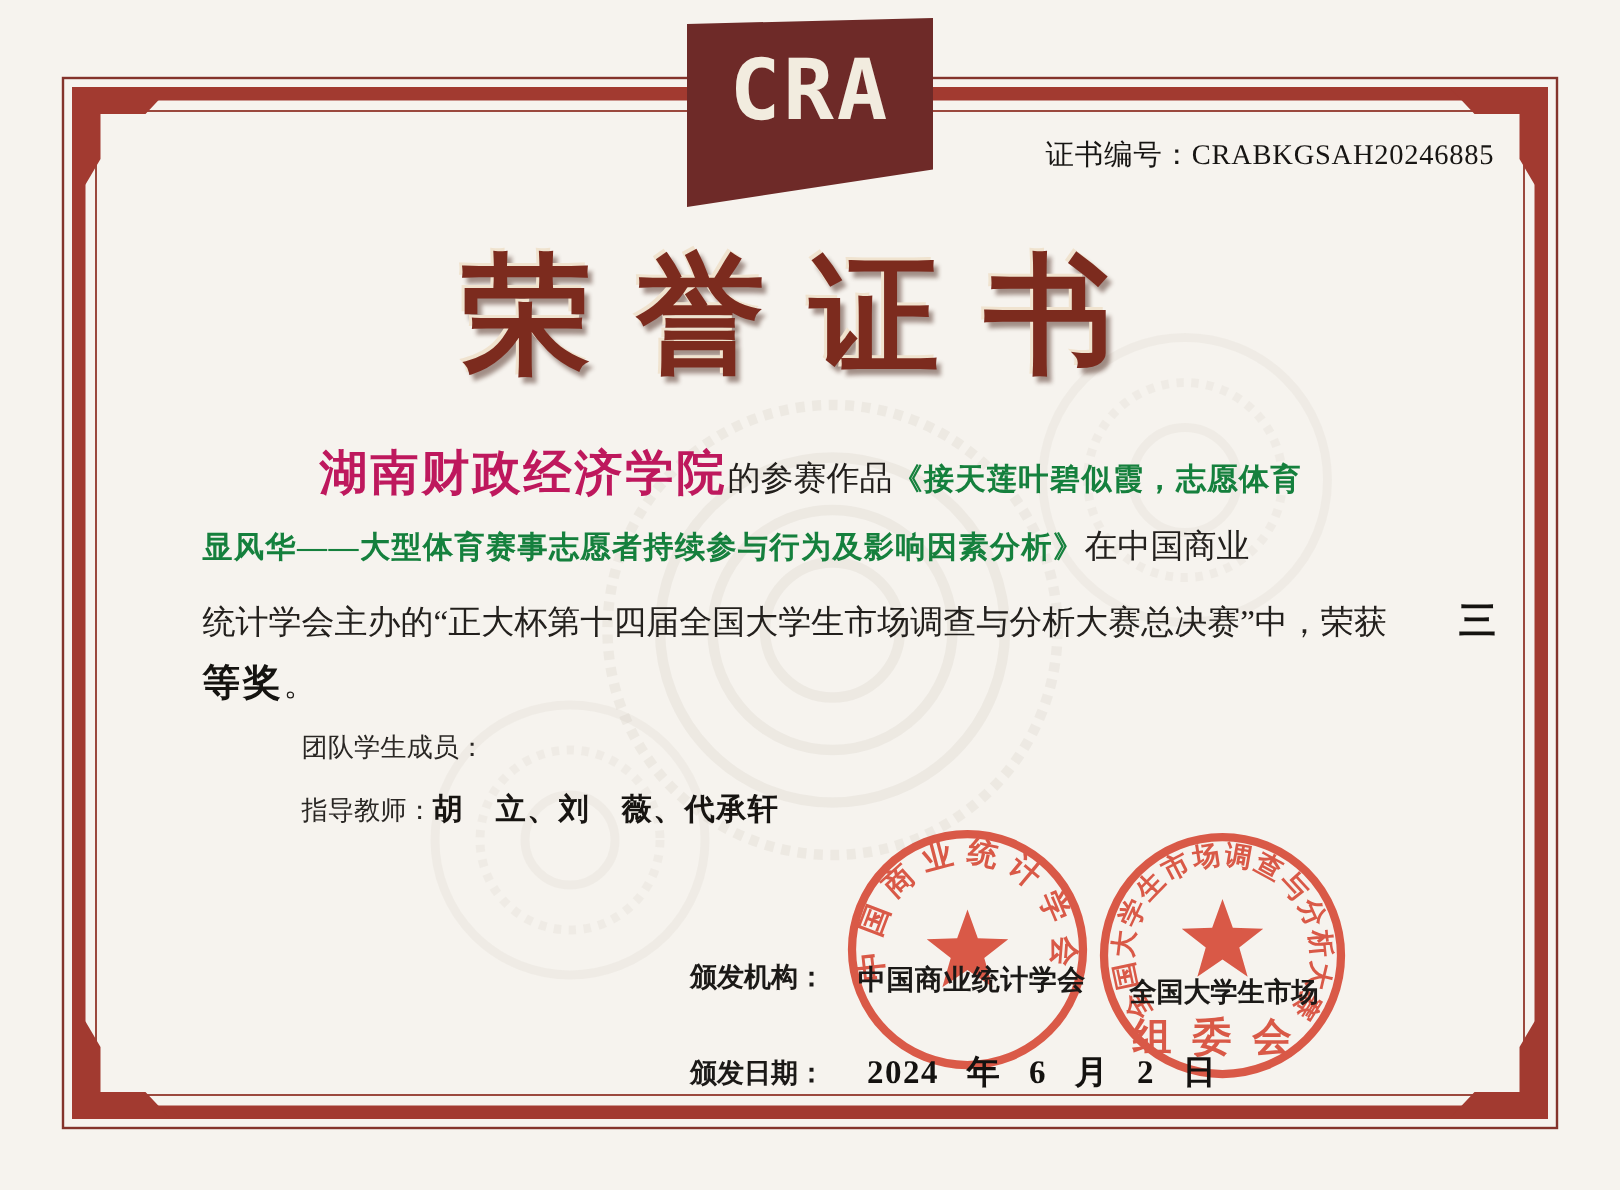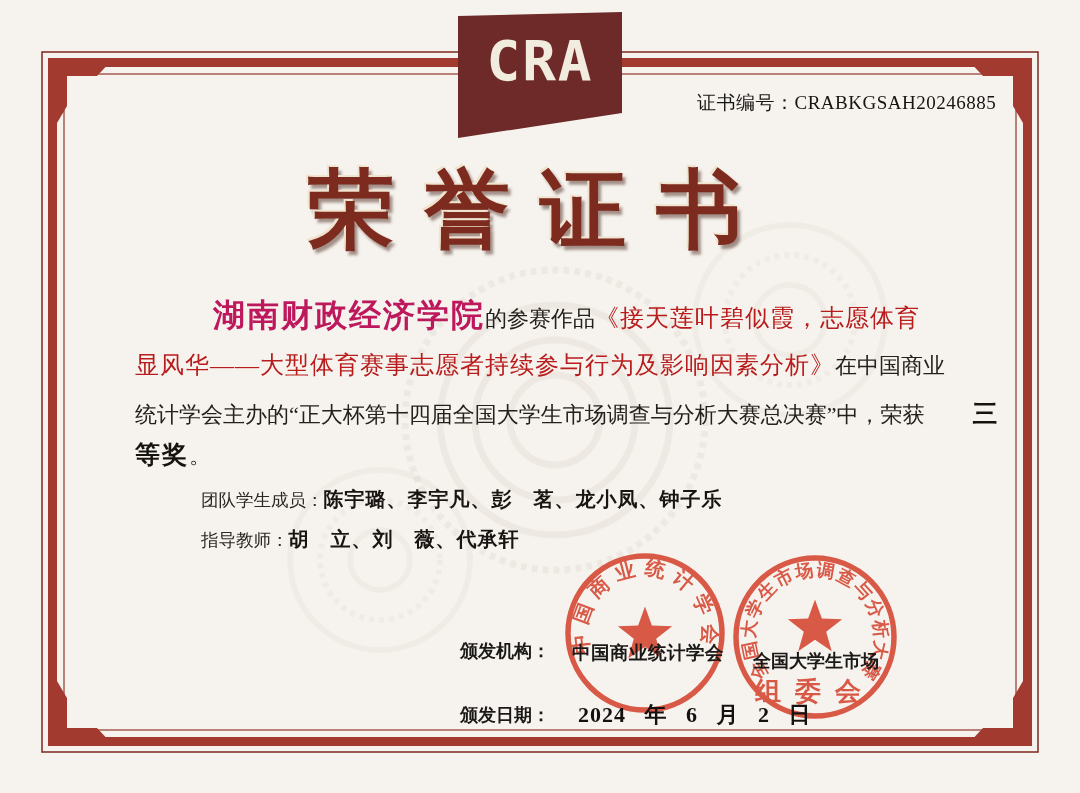--- a/index.html
+++ b/index.html
@@ -23,21 +23,21 @@
   .main-title{
     left:0;top:152px;width:1080px;text-align:center;
     font-family:"DejaVu Sans","Liberation Sans",sans-serif;
     font-weight:900;font-size:86px;letter-spacing:30px;
     color:#7c2b1e;
     text-shadow:-2px -2px 0 #f0e3cf, 3px 4px 3px rgba(60,22,10,.45);
   }
   .bodyline{white-space:nowrap;display:flex;align-items:baseline;}
   .t-reg{font-size:22px;color:#23201d;}
   .t-school{font-size:32px;font-weight:bold;color:#be185d;letter-spacing:2px;}
-  .t-work{font-size:24px;font-weight:normal;color:#b91c1c;letter-spacing:1px;}
+  .t-work{font-size:20px;font-weight:bold;color:#15803d;letter-spacing:1px;}
   .t-award{font-size:25px;font-weight:bold;color:#151310;letter-spacing:2px;}
   .t-label{font-size:17.5px;color:#2a2724;}
   .t-names{font-size:20px;font-weight:bold;color:#171411;letter-spacing:1px;}
   .foot-label{font-size:18px;font-weight:bold;color:#1b1917;}
   .foot-text{font-size:18.5px;font-weight:600;color:#1b1917;}
   .issuer2{font-size:17px;font-weight:600;color:#1b1917;line-height:23px;margin-top:24px;}
   .issuer2 .l1{padding-left:17px;font-size:18px;}
   .date-val{font-size:22px;font-weight:bold;word-spacing:12px;letter-spacing:1px;color:#141210;}
 </style>
 </head>
@@ -121,21 +121,20 @@
   <span class="t-reg">统计学会主办的“正大杯第十四届全国大学生市场调查与分析大赛总决赛”中，荣获 </span>
   <span class="t-award">三</span>
 </div>
 <div class="abs bodyline" style="left:135px;top:438px;">
   <span class="t-award">等奖</span>
   <span class="t-reg"> 。</span>
 </div>
 
 <div class="abs bodyline" style="left:201px;top:486px;">
   <span class="t-label">团队学生成员：</span>
-  <span class="t-names">陈宇璐、李宇凡、彭　茗、龙小凤、钟子乐</span>
 </div>
 <div class="abs bodyline" style="left:201px;top:526px;">
   <span class="t-label">指导教师：</span>
   <span class="t-names">胡　立、刘　薇、代承轩</span>
 </div>
 
 <div class="abs foot-label" style="left:460px;top:639px;">颁发机构：</div>
 <div class="abs foot-text" style="left:572px;top:640px;letter-spacing:0.5px;">中国商业统计学会</div>
 <div class="abs issuer2" style="left:736px;top:626px;">
   <div class="l1">全国大学生市场</div>

